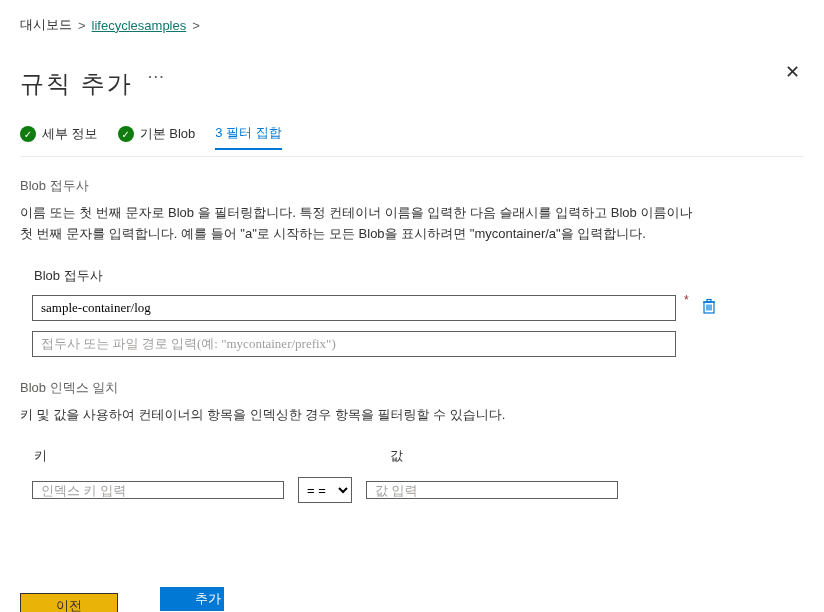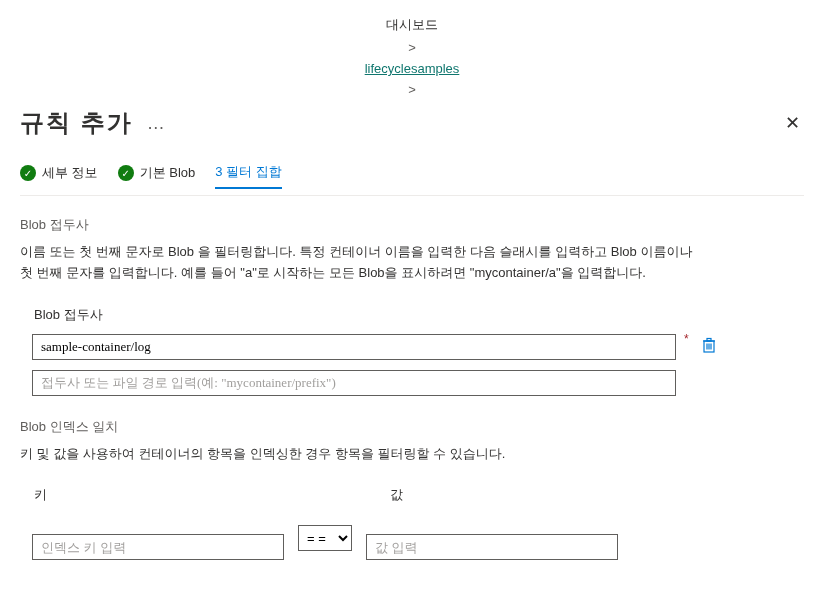--- a/index.html
+++ b/index.html
@@ -14,21 +14,20 @@
       background: #ffffff;
       padding: 16px 20px;
       width: 824px;
     }
     .breadcrumb {
       display: flex;
       align-items: center;
       gap: 6px;
       font-size: 13px;
       margin-bottom: 10px;
-      flex-direction: column;
     }
     .breadcrumb-item {
       color: #323130;
     }
     .breadcrumb-link {
       color: #0f766e;
       cursor: pointer;
       text-decoration: underline;
     }
     .breadcrumb-sep {
@@ -40,23 +39,24 @@
       align-items: center;
       margin-bottom: 24px;
     }
     .page-title-wrap {
       display: flex;
       align-items: center;
       gap: 14px;
     }
     .page-title {
       font-size: 24px;
-      font-weight: 700;
+      font-weight: 400;
       letter-spacing: 2px;
       color: #323130;
+      margin-top: 24px;
     }
     .page-title-more {
       font-size: 18px;
       color: #605e5c;
       cursor: pointer;
     }
     .close-button {
       font-size: 18px;
       color: #323130;
       cursor: pointer;
@@ -164,24 +164,23 @@
       color: #323130;
     }
     .kv-input-row {
       display: flex;
       align-items: center;
       gap: 14px;
     }
     .kv-input {
       height: 18px;
       border: 1px solid #605e5c;
-      padding: 12px 8px;
+      padding: 4px 8px;
       font-size: 13px;
       font-family: inherit;
-      margin-top: 18px;
     }
     .kv-key-input {
       width: 252px;
       margin-left: 12px;
     }
     .kv-value-input {
       width: 252px;
     }
     .kv-select {
       height: 26px;

